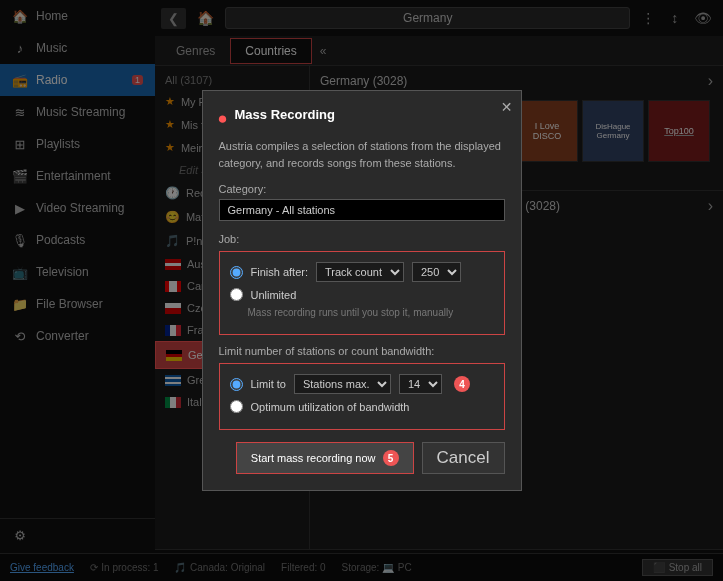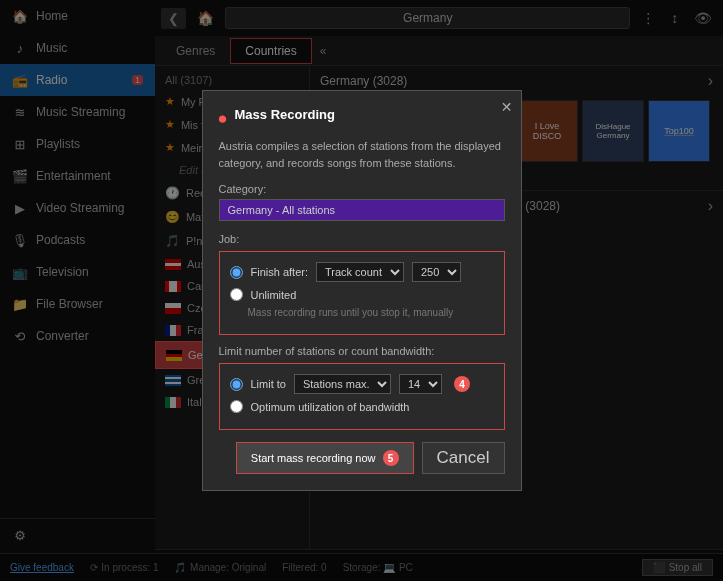--- a/index.html
+++ b/index.html
@@ -320,21 +320,21 @@
     }
 
     .modal-field-label {
       font-size: 11px;
       color: #aaa;
       margin-bottom: 4px;
     }
 
     .modal-input {
       width: 100%;
-      background: #4c1d95;
+      background: #000000;
       border: 1px solid #555;
       color: #ccc;
       padding: 4px 8px;
       font-size: 11px;
       margin-bottom: 12px;
     }
 
     .modal-section-label {
       font-size: 11px;
       color: #aaa;
@@ -609,21 +609,21 @@
         </div>
         <div class="station-card" style="background:#1a1a6e;">
           <span style="font-size:8px;color:#fff;padding:2px;text-align:center;">+1<br>Oldies<br>FOX</span>
         </div>
         <div class="station-card" style="background:#8B4020;">
           <span style="font-size:9px;color:#fff;padding:2px;text-align:center;">I Love<br>DISCO</span>
         </div>
         <div class="station-card" style="background:#334466;">
           <span style="font-size:8px;color:#fff;padding:2px;text-align:center;">DisHague<br>Germany</span>
         </div>
-        <div class="station-card" style="background:#3b82f6;text-decoration:underline;">
+        <div class="station-card" style="background:#7f1d1d;text-decoration:underline;">
           <span style="font-size:9px;color:#fff;padding:2px;text-align:center;">Top100</span>
         </div>
       </div>
 
       <div class="more-row">
         <span>More</span>
       </div>
 
       <div class="genres-row">
         <span>🎸</span>
@@ -646,21 +646,21 @@
 </div>
 
 <div class="footer">
   <span class="footer-link">Give feedback</span>
   <div class="footer-item">
     <span>⟳</span>
     <span>In process: 1</span>
   </div>
   <div class="footer-item">
     <span>🎵</span>
-    <span>Manage: Original</span>
+    <span>Canada: Original</span>
   </div>
   <div class="footer-item">
     <span>Filtered: 0</span>
   </div>
   <div class="footer-item">
     <span>Storage:</span>
     <span>💻</span>
     <span>PC</span>
   </div>
   <button class="stop-all-btn">⬛ Stop all</button>

